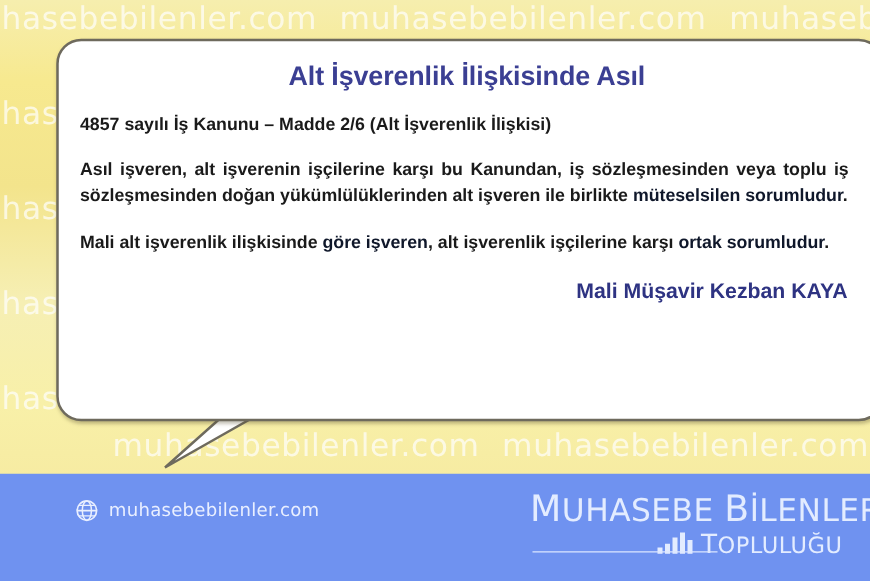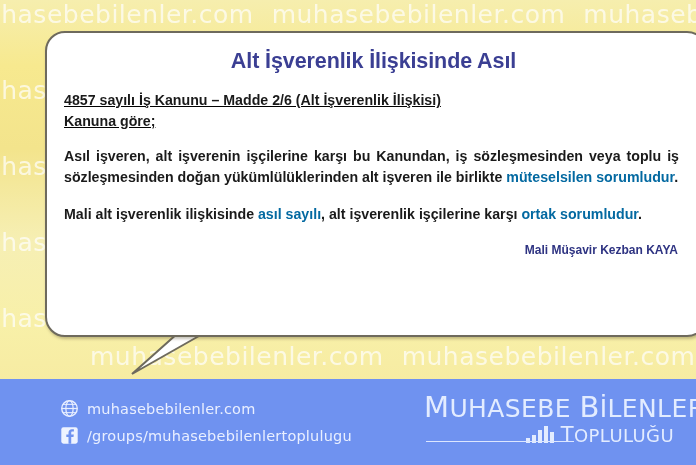--- a/index.html
+++ b/index.html
@@ -99,43 +99,42 @@
   .para {
     color: #1a1a1a;
     font-weight: bold;
     font-size: 14.2px;
     line-height: 21px;
     margin: 0;
     padding: 0;
   }
   #law-block {
     margin-top: 14px;
-    text-decoration: underline;
   }
   #law-block .para { line-height: 20.5px; }
 
   #p-main {
     margin-top: 15px;
     text-align: justify;
     padding-right: 4px;
   }
   #p-conclusion {
     margin-top: 16px;
     text-align: justify;
     padding-right: 4px;
   }
   .hl-red {
-    color: #0369a1;
+    color: #0f172a;
   }
   #author {
     margin-top: 18px;
     text-align: right;
     color: #2e3382;
     font-weight: bold;
-    font-size: 12px;
+    font-size: 17px;
     padding-right: 5px;
   }
 
   
   #footer {
     position: absolute;
     left: 0;
     bottom: 0;
     width: 696px;
     height: 86px;
@@ -249,53 +248,45 @@
 
   <div id="bubble">
     <div class="bubble-inner">
 
       <h1 id="title">
         <span class="tline">Alt İşverenlik İlişkisinde Asıl</span>
       </h1>
 
       <div id="law-block">
         <p class="para">4857 sayılı İş Kanunu – Madde 2/6 (Alt İşverenlik İlişkisi)</p>
-        <p class="para">Kanuna göre;</p>
       </div>
 
       <p class="para" id="p-main"><span>Asıl işveren, alt işverenin işçilerine karşı bu Kanundan, iş sözleşmesinden veya toplu iş sözleşmesinden doğan yükümlülüklerinden alt işveren ile birlikte </span><span class="hl-red">müteselsilen sorumludur</span><span>.</span></p>
 
-      <p class="para" id="p-conclusion"><span>Mali alt işverenlik ilişkisinde </span><span class="hl-red">asıl sayılı</span><span>, alt işverenlik işçilerine karşı </span><span class="hl-red">ortak sorumludur</span><span>.</span></p>
+      <p class="para" id="p-conclusion"><span>Mali alt işverenlik ilişkisinde </span><span class="hl-red">göre işveren</span><span>, alt işverenlik işçilerine karşı </span><span class="hl-red">ortak sorumludur</span><span>.</span></p>
 
       <div id="author">Mali Müşavir Kezban KAYA</div>
     </div>
   </div>
 
   <div id="footer">
 
     <div id="contact">
 
       <div class="contact-row">
         <svg class="contact-icon" viewBox="0 0 22 22">
           <circle cx="11" cy="11" r="9" fill="none" stroke="#e9efff" stroke-width="1.6"></circle>
           <ellipse cx="11" cy="11" rx="4.2" ry="9" fill="none" stroke="#e9efff" stroke-width="1.4"></ellipse>
           <line x1="2" y1="11" x2="20" y2="11" stroke="#e9efff" stroke-width="1.4"></line>
           <line x1="3.4" y1="6.2" x2="18.6" y2="6.2" stroke="#e9efff" stroke-width="1.2"></line>
           <line x1="3.4" y1="15.8" x2="18.6" y2="15.8" stroke="#e9efff" stroke-width="1.2"></line>
         </svg>
         <span class="contact-text">muhasebebilenler.com</span>
       </div>
 
-      <div class="contact-row">
-        <svg class="contact-icon" viewBox="0 0 22 22">
-          <rect x="1.5" y="1.5" width="19" height="19" rx="2.5" fill="#eef3ff"></rect>
-          <path d="M13.6 21V13.2h2.6l0.4-3.0h-3.0V8.3c0-0.87 0.24-1.46 1.49-1.46H16.7V4.15C16.42 4.11 15.47 4.02 14.36 4.02c-2.31 0-3.9 1.41-3.9 4.0v2.23H7.9v3.0h2.56V21h3.14z" fill="#6f92f0" transform="translate(-0.6,-0.4)"></path>
-        </svg>
-        <span class="contact-text">/groups/muhasebebilenlertoplulugu</span>
-      </div>
 
     </div>
 
     <div id="logo">
       <div id="logo-line1"><span class="cap">M</span><span>UHASEBE</span> <span class="cap">B</span><span>İLENLER</span></div>
       <div id="logo-rule"></div>
       <div id="logo-line2wrap">
         <span id="logo-bars">
           <i style="height:5px"></i>
             <i style="height:8px"></i>

